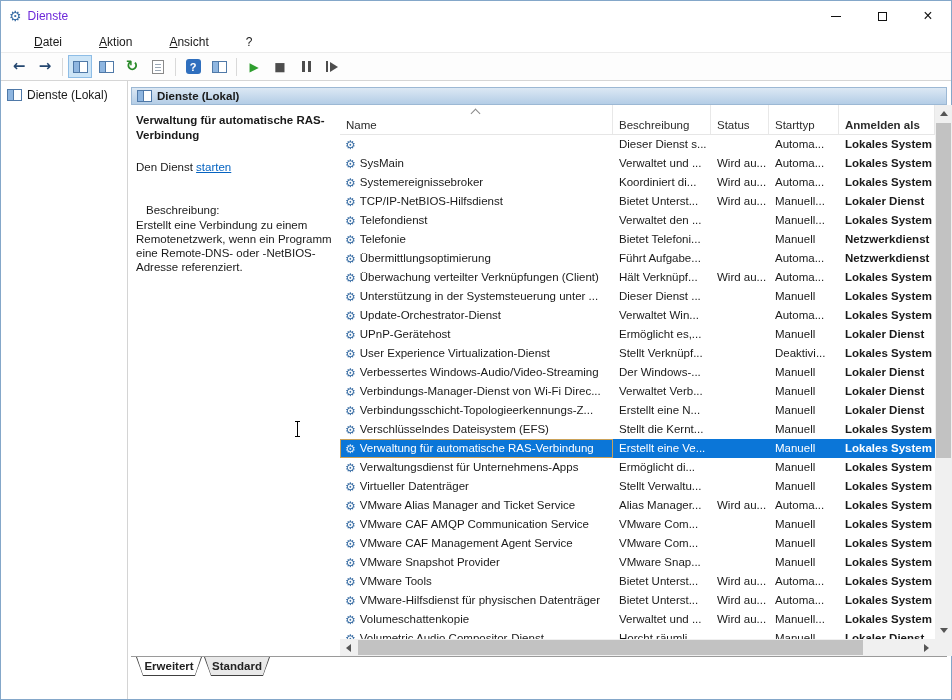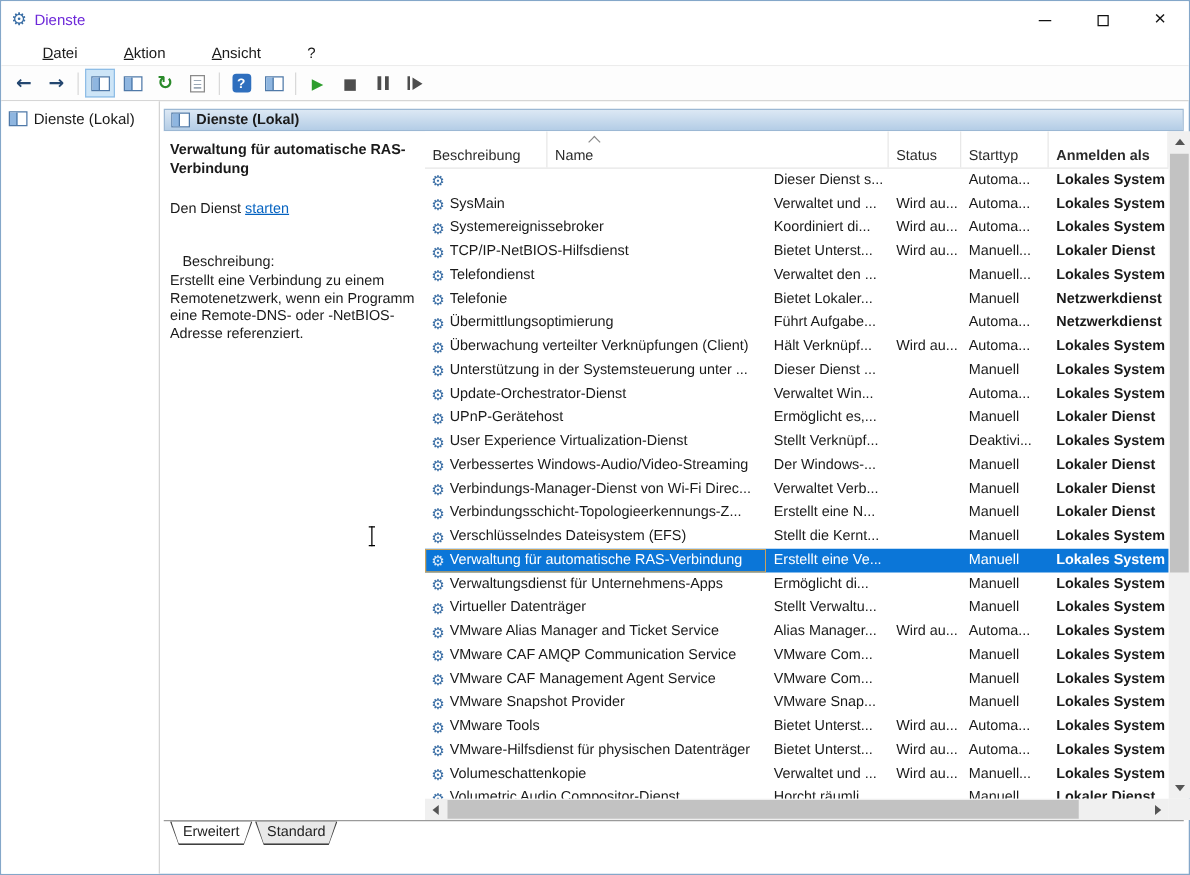--- a/index.html
+++ b/index.html
@@ -83,21 +83,21 @@
   .hscroll .btn.left { left: 0; } .hscroll .btn.right { right: 0; }
   .h-thumb { position: absolute; top: 1px; bottom: 1px; left: 18px; width: 505px; background: #c2c2c2; }
   .scroll-corner { position: absolute; left: 934px; top: 638px; width: 17px; height: 17px; background: #f0f0f0; }
   .tri-up { width: 0; height: 0; border-left: 4px solid transparent; border-right: 4px solid transparent; border-bottom: 5px solid #555; }
   .tri-down { width: 0; height: 0; border-left: 4px solid transparent; border-right: 4px solid transparent; border-top: 5px solid #555; }
   .tri-left { width: 0; height: 0; border-top: 4px solid transparent; border-bottom: 4px solid transparent; border-right: 5px solid #555; }
   .tri-right { width: 0; height: 0; border-top: 4px solid transparent; border-bottom: 4px solid transparent; border-left: 5px solid #555; }
 
   
   .tabbar { position: absolute; left: 130px; top: 655px; right: 4px; height: 22px; border-top: 1px solid #9a9a9a; display: flex; padding-left: 5px; background: #fff; }
-  .tab { position: relative; height: 19px; min-width: 66px; margin-right: 2px; clip-path: polygon(0 0, 100% 0, calc(100% - 7px) 100%, 7px 100%); background: #404040; }
+  .tab { position: relative; height: 19px; min-width: 66px; margin-right: 2px; clip-path: polygon(0 0, 100% 0, calc(100% - 7px) 100%, 7px 100%); background: #404040; font-weight: bold; }
   .tab .tab-inner { position: absolute; left: 1px; right: 1px; top: 0; bottom: 1px; clip-path: polygon(0 0, 100% 0, calc(100% - 6px) 100%, 6px 100%);
     background: #e9e9e9; display: flex; align-items: center; justify-content: center; font-size: 11.5px; color: #222; }
   .tab.active .tab-inner { background: #fff; }
 
   
   .ibeam { position: absolute; left: 292px; top: 420px; width: 9px; height: 16px; pointer-events: none; }
   .ibeam::before { content: ""; position: absolute; left: 4px; top: 0; bottom: 0; width: 1px; background: #000; }
   .ibeam::after { content: ""; position: absolute; left: 2px; right: 2px; top: 0; bottom: 0; border-top: 1px solid #000; border-bottom: 1px solid #000; }
 </style>
 </head>
@@ -191,22 +191,22 @@
     <div class="info-start">
       <span>Den Dienst </span><span class="info-link">starten</span>
     </div>
     <div class="info-desc-label">Beschreibung:</div>
     <div class="info-desc">Erstellt eine Verbindung zu einem Remotenetzwerk, wenn ein Programm eine Remote-DNS- oder -NetBIOS-Adresse referenziert.</div>
   </div>
 
   <div class="list">
     <div class="lh">
       <span class="sort-chevron"></span>
+      <div class="hc c-name">Name</div>
       <div class="hc c-desc">Beschreibung</div>
-      <div class="hc c-name">Name</div>
       <div class="hc c-status">Status</div>
       <div class="hc c-starttyp">Starttyp</div>
       <div class="hc c-anmelden">Anmelden als</div>
     </div>
     <div>
   <div class="row">
     <div class="cell c-name">
       <span class="gear">⚙</span>
     </div>
     <div class="cell c-desc">Dieser Dienst s...</div>
@@ -257,21 +257,21 @@
     <div class="cell c-status"></div>
     <div class="cell c-starttyp">Manuell...</div>
     <div class="cell c-anmelden">Lokales System</div>
   </div>
 
   <div class="row">
     <div class="cell c-name">
       <span class="gear">⚙</span>
       <span>Telefonie</span>
     </div>
-    <div class="cell c-desc">Bietet Lokaler...</div>
+    <div class="cell c-desc">Bietet Telefoni...</div>
     <div class="cell c-status"></div>
     <div class="cell c-starttyp">Manuell</div>
     <div class="cell c-anmelden">Netzwerkdienst</div>
   </div>
 
   <div class="row">
     <div class="cell c-name">
       <span class="gear">⚙</span>
       <span>Übermittlungsoptimierung</span>
     </div>

